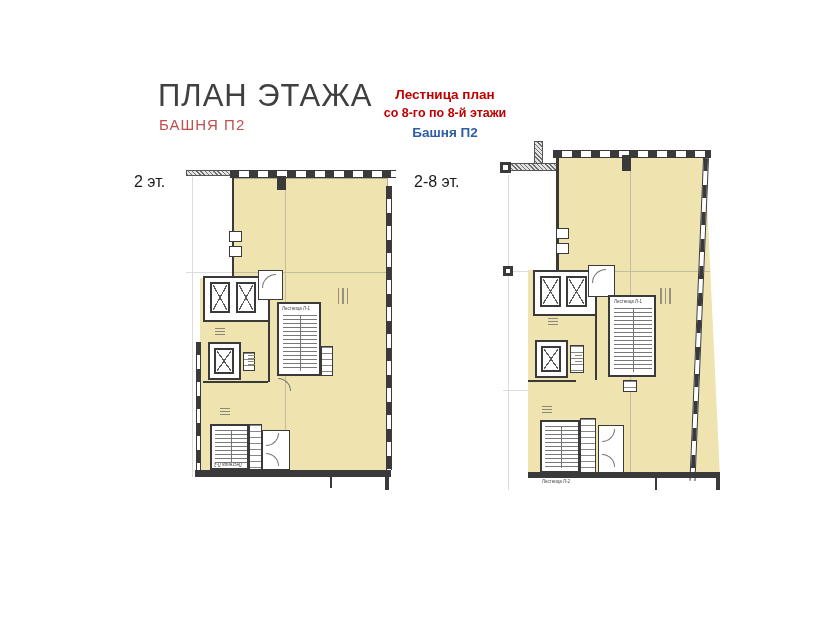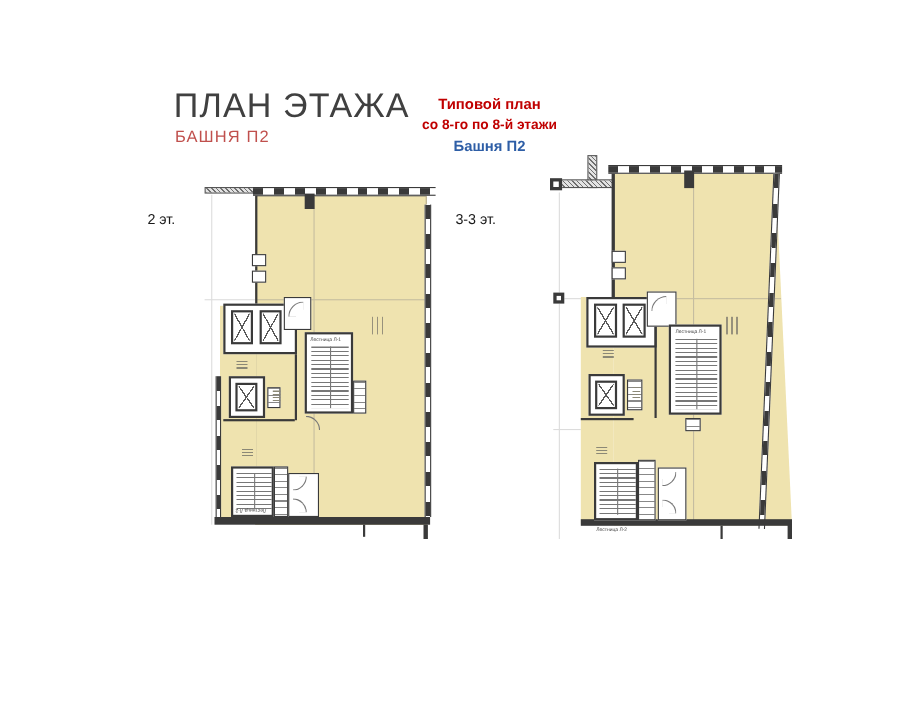--- a/index.html
+++ b/index.html
@@ -6,21 +6,21 @@
   .page{position:relative;width:830px;height:637px;background:#fff;overflow:hidden;
         font-family:"Liberation Sans",sans-serif;}
   .s{position:absolute;box-sizing:border-box;}
   
   .title{font-size:31px;font-weight:400;color:#404040;letter-spacing:1px;}
   .subtitle{font-size:15px;color:#C0504D;letter-spacing:1px;}
   .note{text-align:center;font-weight:bold;line-height:19px;width:170px;}
   .note-l1{font-size:13.5px;color:#C00000;}
   .note-l2{font-size:12.5px;color:#C00000;}
   .note-l3{font-size:13.5px;color:#2E5EA6;}
-  .flabel{font-size:13px;color:#1a1a1a;margin-top:19px;}
+  .flabel{font-size:16px;color:#1a1a1a;}
   .slabel{font-size:4.5px;color:#444;white-space:nowrap;line-height:5px;}
   .flip{transform:rotate(180deg);transform-origin:center;}
   
   .beige{background:#EFE3AF;border:1px solid #b3ab8c;}
   .beige2{background:#EFE3AF;}
   .wall{background:#3a3a3a;}
   .hatch{background:repeating-linear-gradient(45deg,#6f6f6f 0 1px,#e3e3e3 1px 3px);border:1px solid #555;}
   .winh{background:#fff;border-top:1px solid #3a3a3a;border-bottom:1px solid #3a3a3a;
         background-image:repeating-linear-gradient(to right,#3a3a3a 0 9px,rgba(0,0,0,0) 9px 19px);}
   .winv{background:#fff;border-left:1px solid #3a3a3a;border-right:1px solid #3a3a3a;
@@ -45,26 +45,26 @@
   .sq{background:#fff;border:3px solid #3a3a3a;}
 </style>
 </head>
 <body>
 
 <div class="page">
 
   <div class="s title" style="left:158px;top:78px">ПЛАН ЭТАЖА</div>
   <div class="s subtitle" style="left:159px;top:116px">БАШНЯ П2</div>
   <div class="s note" style="left:360px;top:85px">
-    <div class="note-l1">Типовой план</div>
+    <div class="note-l1">Лестница план</div>
     <div class="note-l2">со 8-го по 8-й этажи</div>
     <div class="note-l3">Башня П2</div>
   </div>
   <div class="s flabel" style="left:134px;top:173px">2 эт.</div>
-  <div class="s flabel" style="left:414px;top:173px">3-3 эт.</div>
+  <div class="s flabel" style="left:414px;top:173px">2-8 эт.</div>
 
   <div class="s" style="left:186px;top:140px;width:215px;height:370px">
 
     <div class="s glw" style="left:6px;top:37px;width:1px;height:300px"></div>
     <div class="s glw" style="left:0;top:132px;width:46px;height:1px"></div>
 
     <div class="s beige" style="left:46px;top:38px;width:156px;height:299px"></div>
     <div class="s beige2" style="left:14px;top:138px;width:33px;height:198px"></div>
 
     <div class="s gl" style="left:99px;top:38px;width:1px;height:299px"></div>

